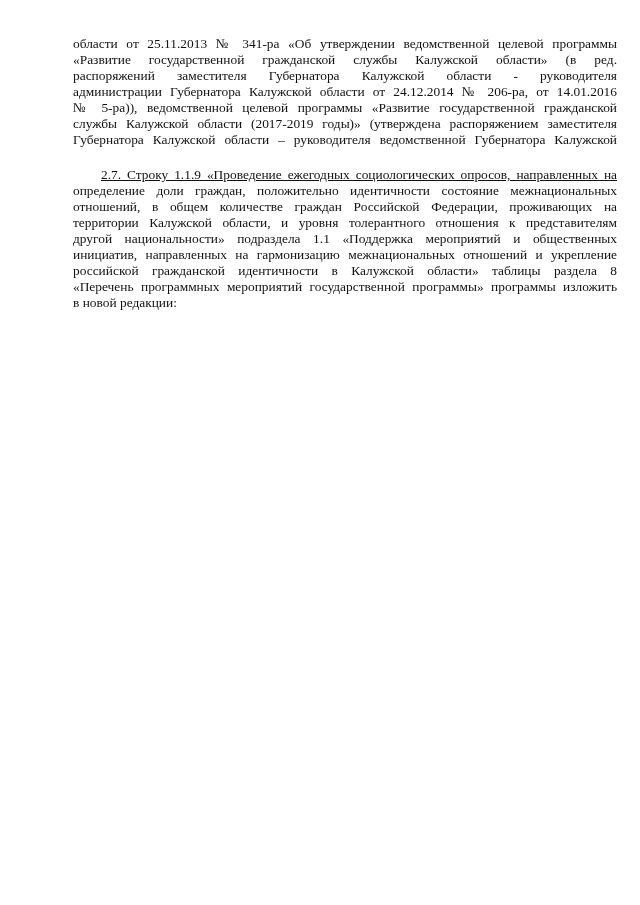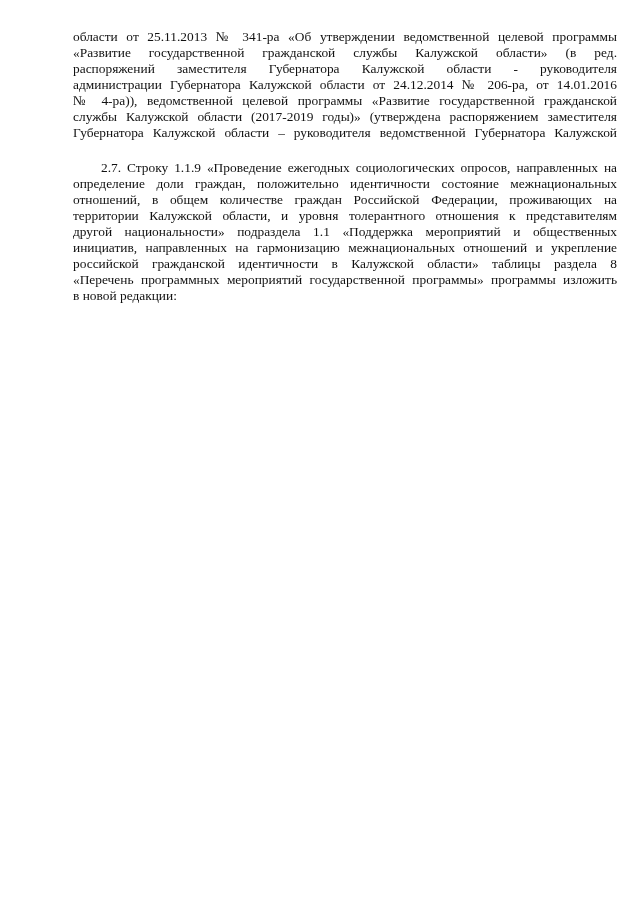--- a/index.html
+++ b/index.html
@@ -11,57 +11,58 @@
       width: 640px;
       height: 905px;
       position: relative;
       overflow: hidden;
       font-family: "Liberation Serif", "DejaVu Serif", serif;
       color: #111111;
     }
     .page {
       position: absolute;
       left: 73px;
-      top: 29px;
+      top: 36px;
       width: 544px;
     }
     .line {
       display: block;
       white-space: nowrap;
       font-size: 13.4px;
       line-height: 16px;
       height: 16px;
       text-align: justify;
       text-align-last: justify;
       overflow: visible;
     }
     .line.last {
       text-align-last: left;
     }
     .line.indent {
       padding-left: 28px;
+      text-decoration: underline;
     }
     .para {
       display: block;
     }
     .para + .para {
       margin-top: 19px;
     }
   </style>
 </head>
 <body>
 
 <div class="page">
 
   <div class="para">
     <span class="line">области от 25.11.2013 № 341-ра «Об утверждении ведомственной целевой программы</span>
     <span class="line">«Развитие государственной гражданской службы Калужской области» (в ред.</span>
     <span class="line">распоряжений заместителя Губернатора Калужской области - руководителя</span>
     <span class="line">администрации Губернатора Калужской области от 24.12.2014 № 206-ра, от 14.01.2016</span>
-    <span class="line">№ 4-ра)), ведомственной целевой программы «Развитие государственной гражданской</span>
+    <span class="line">№ 5-ра)), ведомственной целевой программы «Развитие государственной гражданской</span>
     <span class="line">службы Калужской области (2017-2019 годы)» (утверждена распоряжением заместителя</span>
     <span class="line">Губернатора Калужской области – руководителя ведомственной Губернатора Калужской</span>
   </div>
 
   <div class="para">
     <span class="line indent">2.7. Строку 1.1.9 «Проведение ежегодных социологических опросов, направленных на</span>
     <span class="line">определение доли граждан, положительно идентичности состояние межнациональных</span>
     <span class="line">отношений, в общем количестве граждан Российской Федерации, проживающих на</span>
     <span class="line">территории Калужской области, и уровня толерантного отношения к представителям</span>
     <span class="line">другой национальности» подраздела 1.1 «Поддержка мероприятий и общественных</span>

